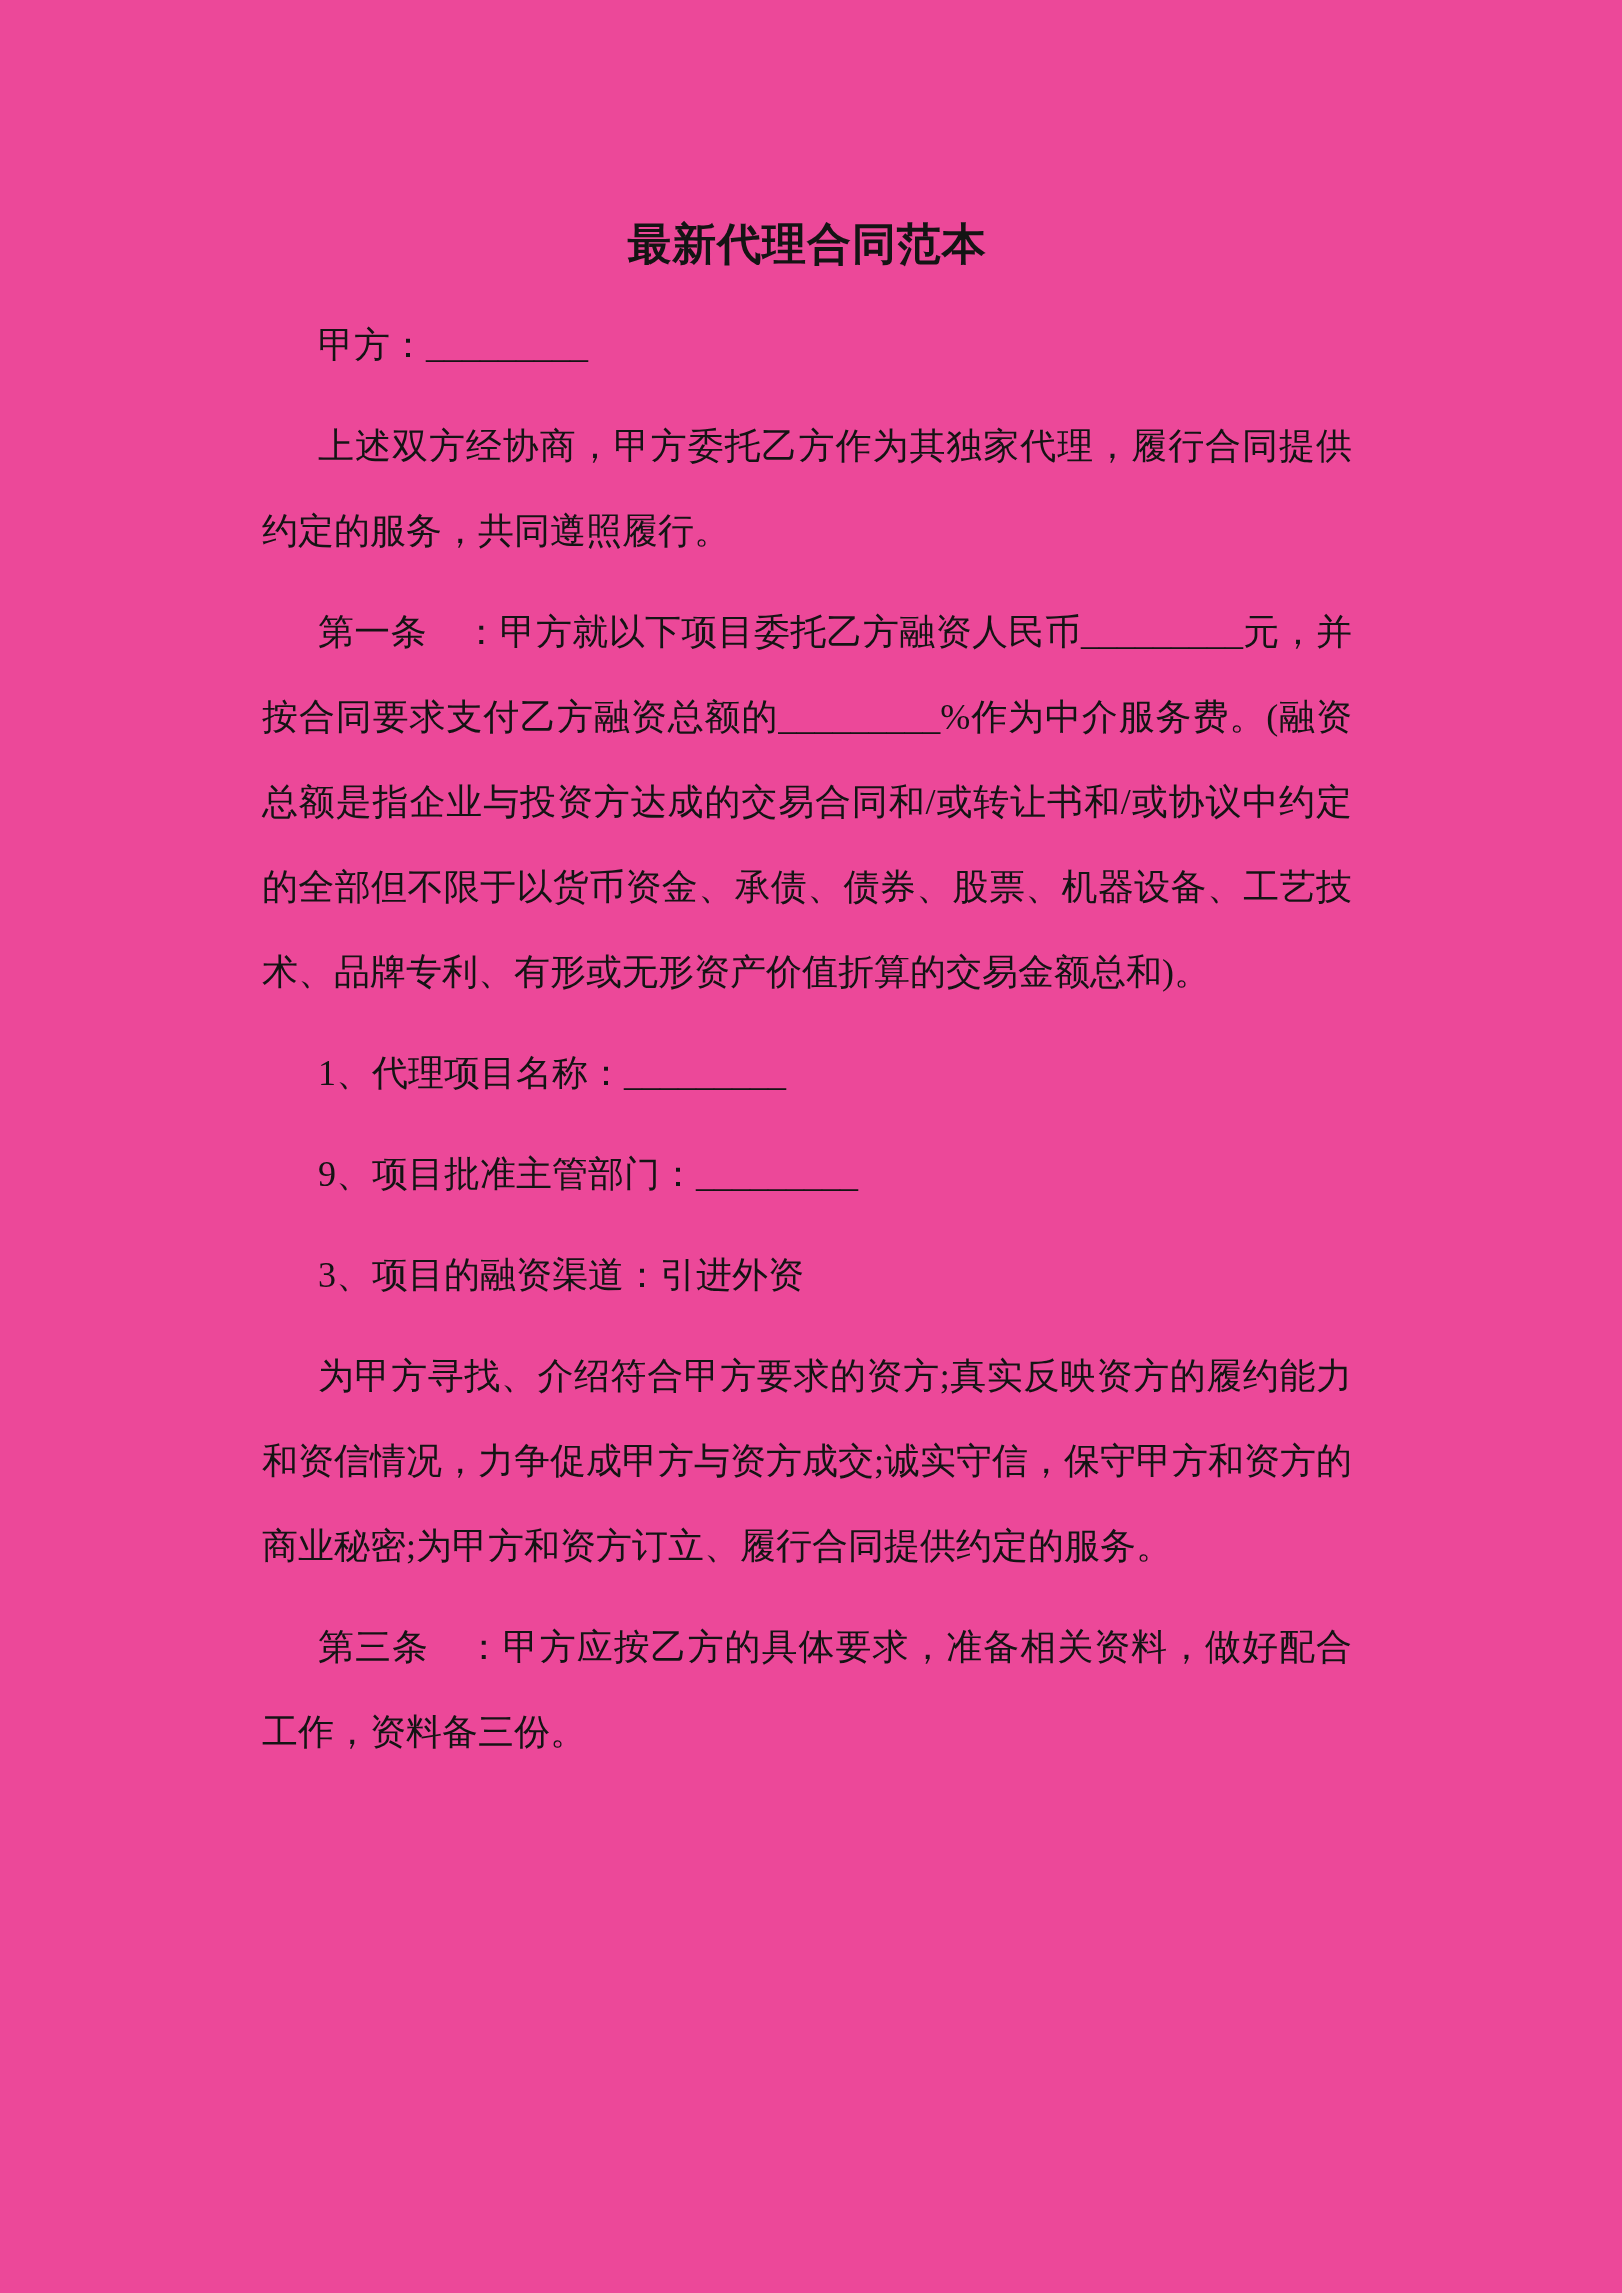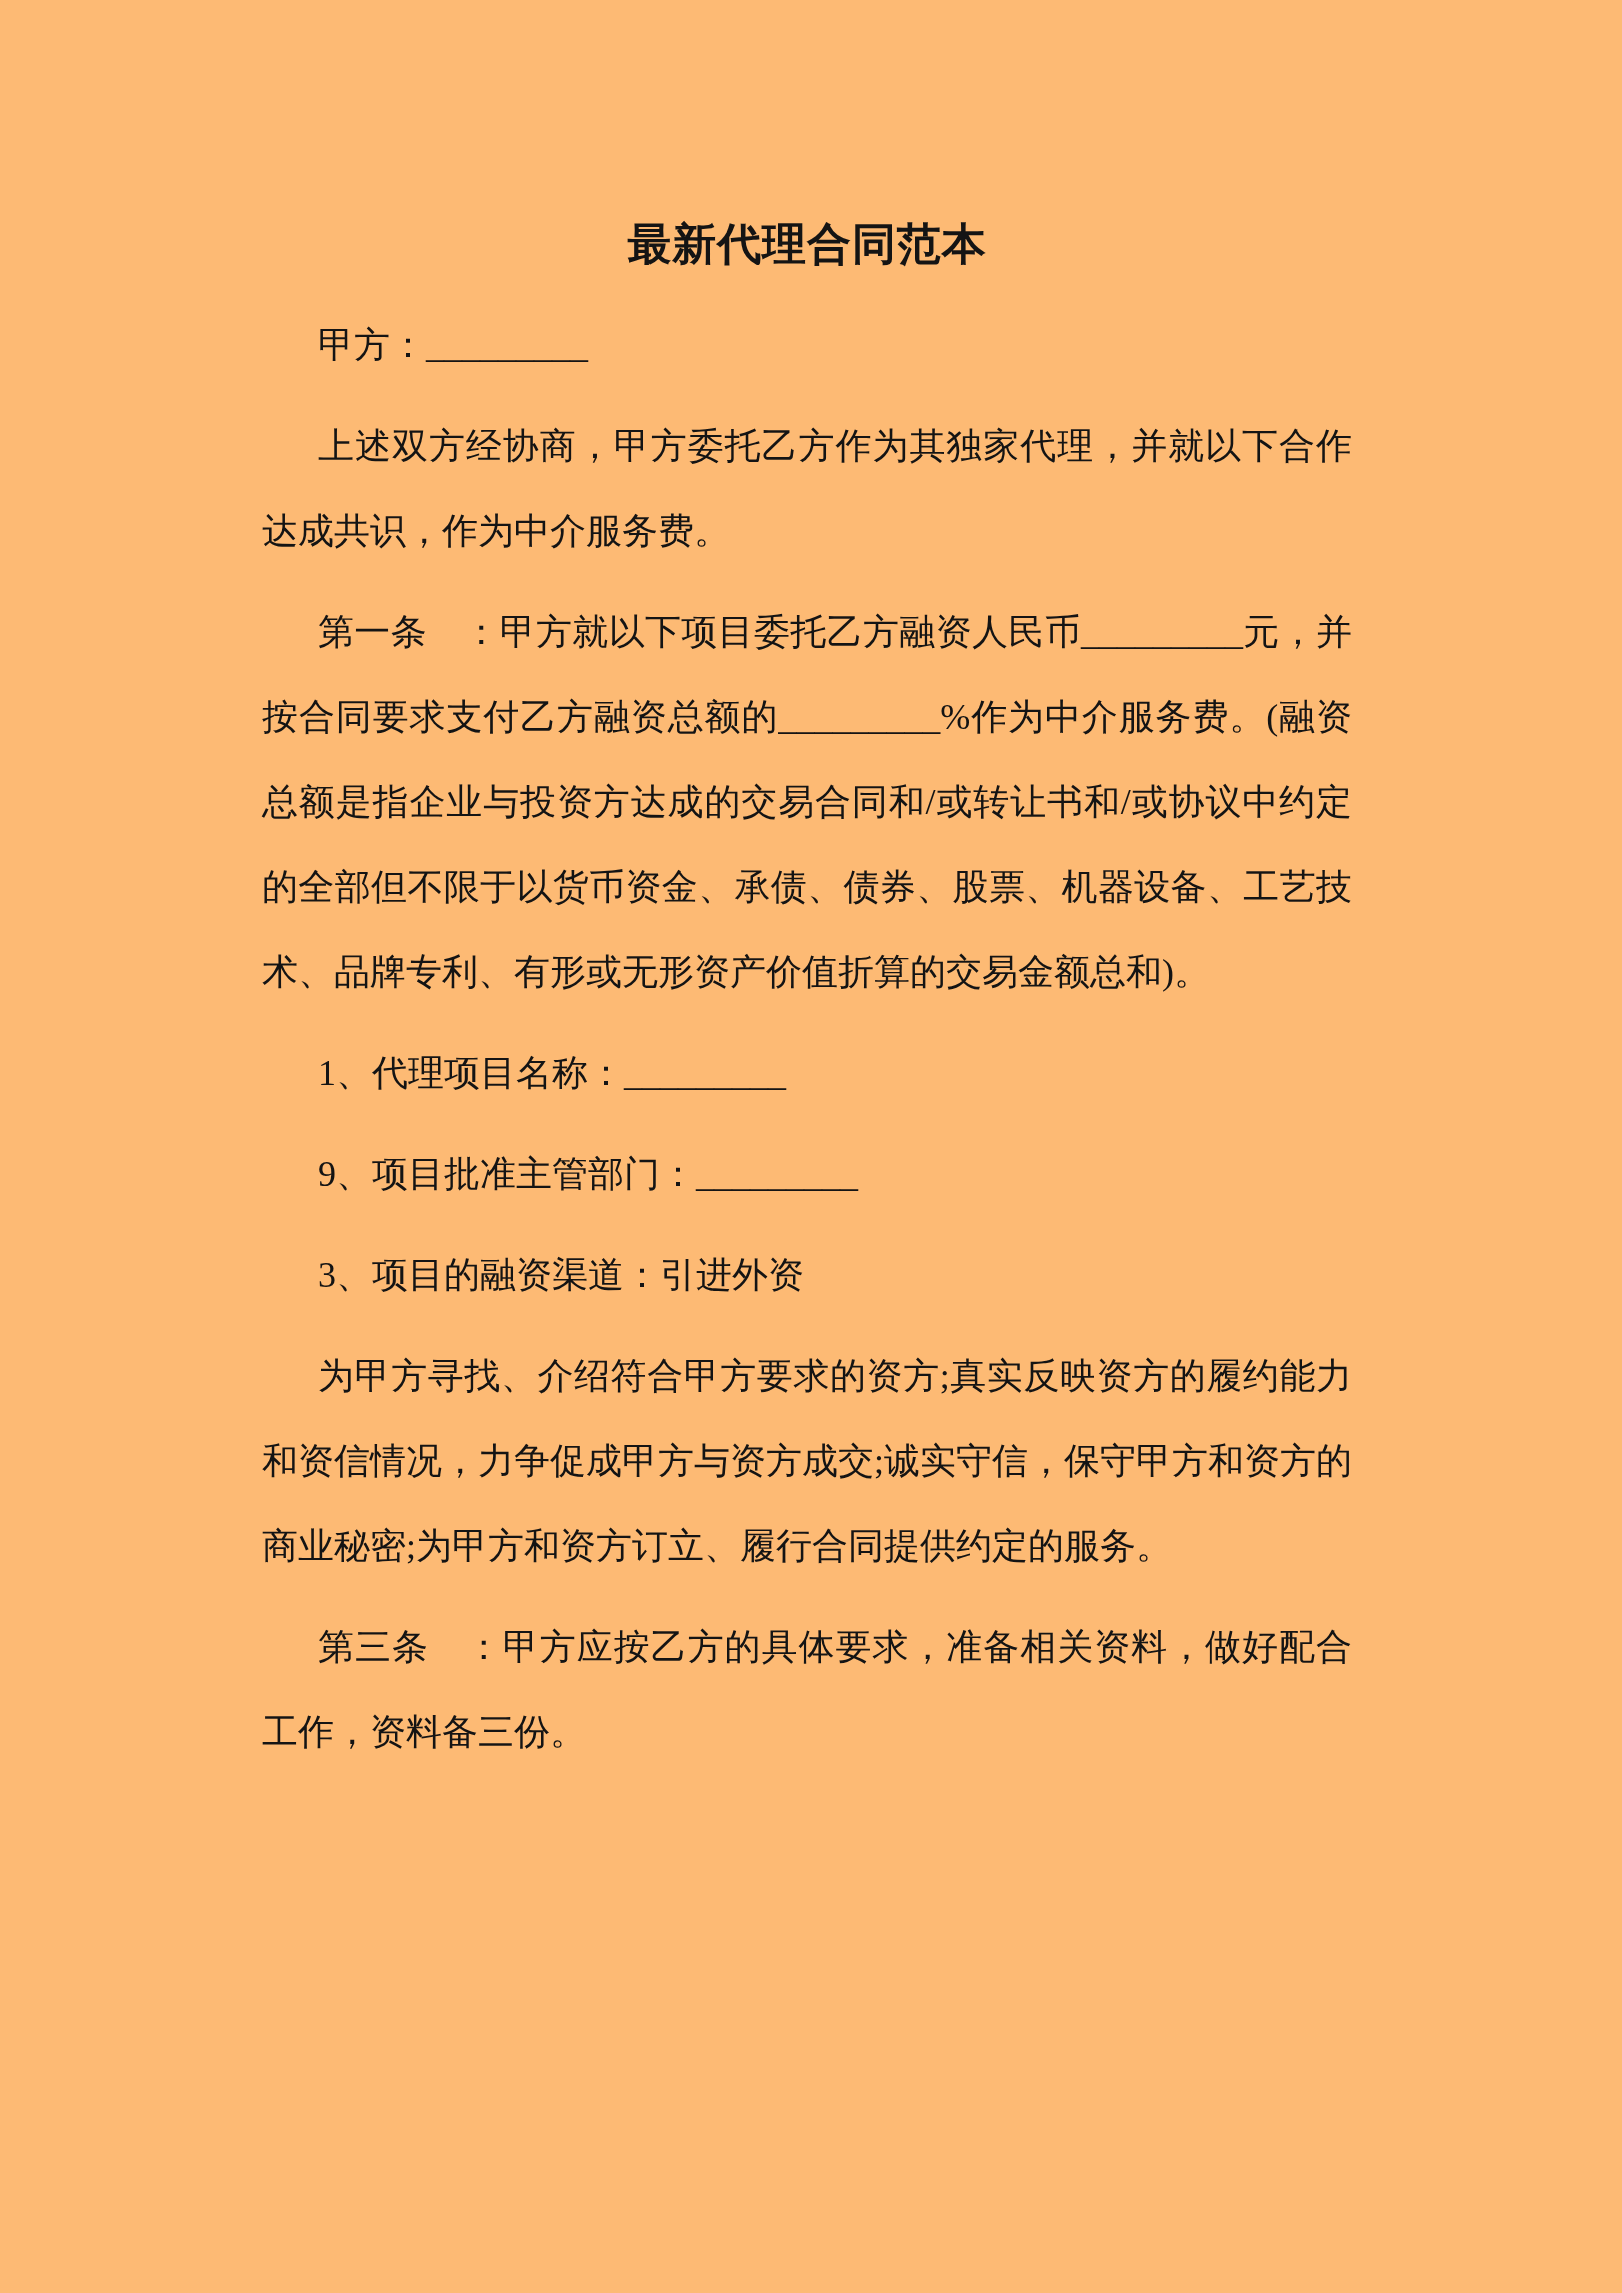--- a/index.html
+++ b/index.html
@@ -4,21 +4,21 @@
 <style>
   html, body {
     margin: 0;
     padding: 0;
     background: #ffffff;
   }
   .page {
     position: relative;
     width: 1623px;
     height: 2294px;
-    background: #fdba74;
+    background: #ec4899;
     overflow: hidden;
     font-family: "Liberation Serif", "DejaVu Serif", serif;
   }
   .doc {
     position: absolute;
     left: 246px;
     top: 202px;
     width: 1122px;
     color: #141414;
     font-size: 36px;
@@ -41,21 +41,21 @@
     word-break: break-all;
   }
 </style>
 </head>
 <body>
 
 <div class="page">
   <div class="doc">
     <h1 class="doc-title">最新代理合同范本</h1>
     <p>甲方：_________</p>
-    <p>上述双方经协商，甲方委托乙方作为其独家代理，并就以下合作达成共识，作为中介服务费。</p>
+    <p>上述双方经协商，甲方委托乙方作为其独家代理，履行合同提供约定的服务，共同遵照履行。</p>
     <p>第一条　：甲方就以下项目委托乙方融资人民币_________元，并按合同要求支付乙方融资总额的_________%作为中介服务费。(融资总额是指企业与投资方达成的交易合同和/或转让书和/或协议中约定的全部但不限于以货币资金、承债、债券、股票、机器设备、工艺技术、品牌专利、有形或无形资产价值折算的交易金额总和)。</p>
     <p>1、代理项目名称：_________</p>
     <p>9、项目批准主管部门：_________</p>
     <p>3、项目的融资渠道：引进外资</p>
     <p>为甲方寻找、介绍符合甲方要求的资方;真实反映资方的履约能力和资信情况，力争促成甲方与资方成交;诚实守信，保守甲方和资方的商业秘密;为甲方和资方订立、履行合同提供约定的服务。</p>
     <p>第三条　：甲方应按乙方的具体要求，准备相关资料，做好配合工作，资料备三份。</p>
   </div>
 </div>
 
 

